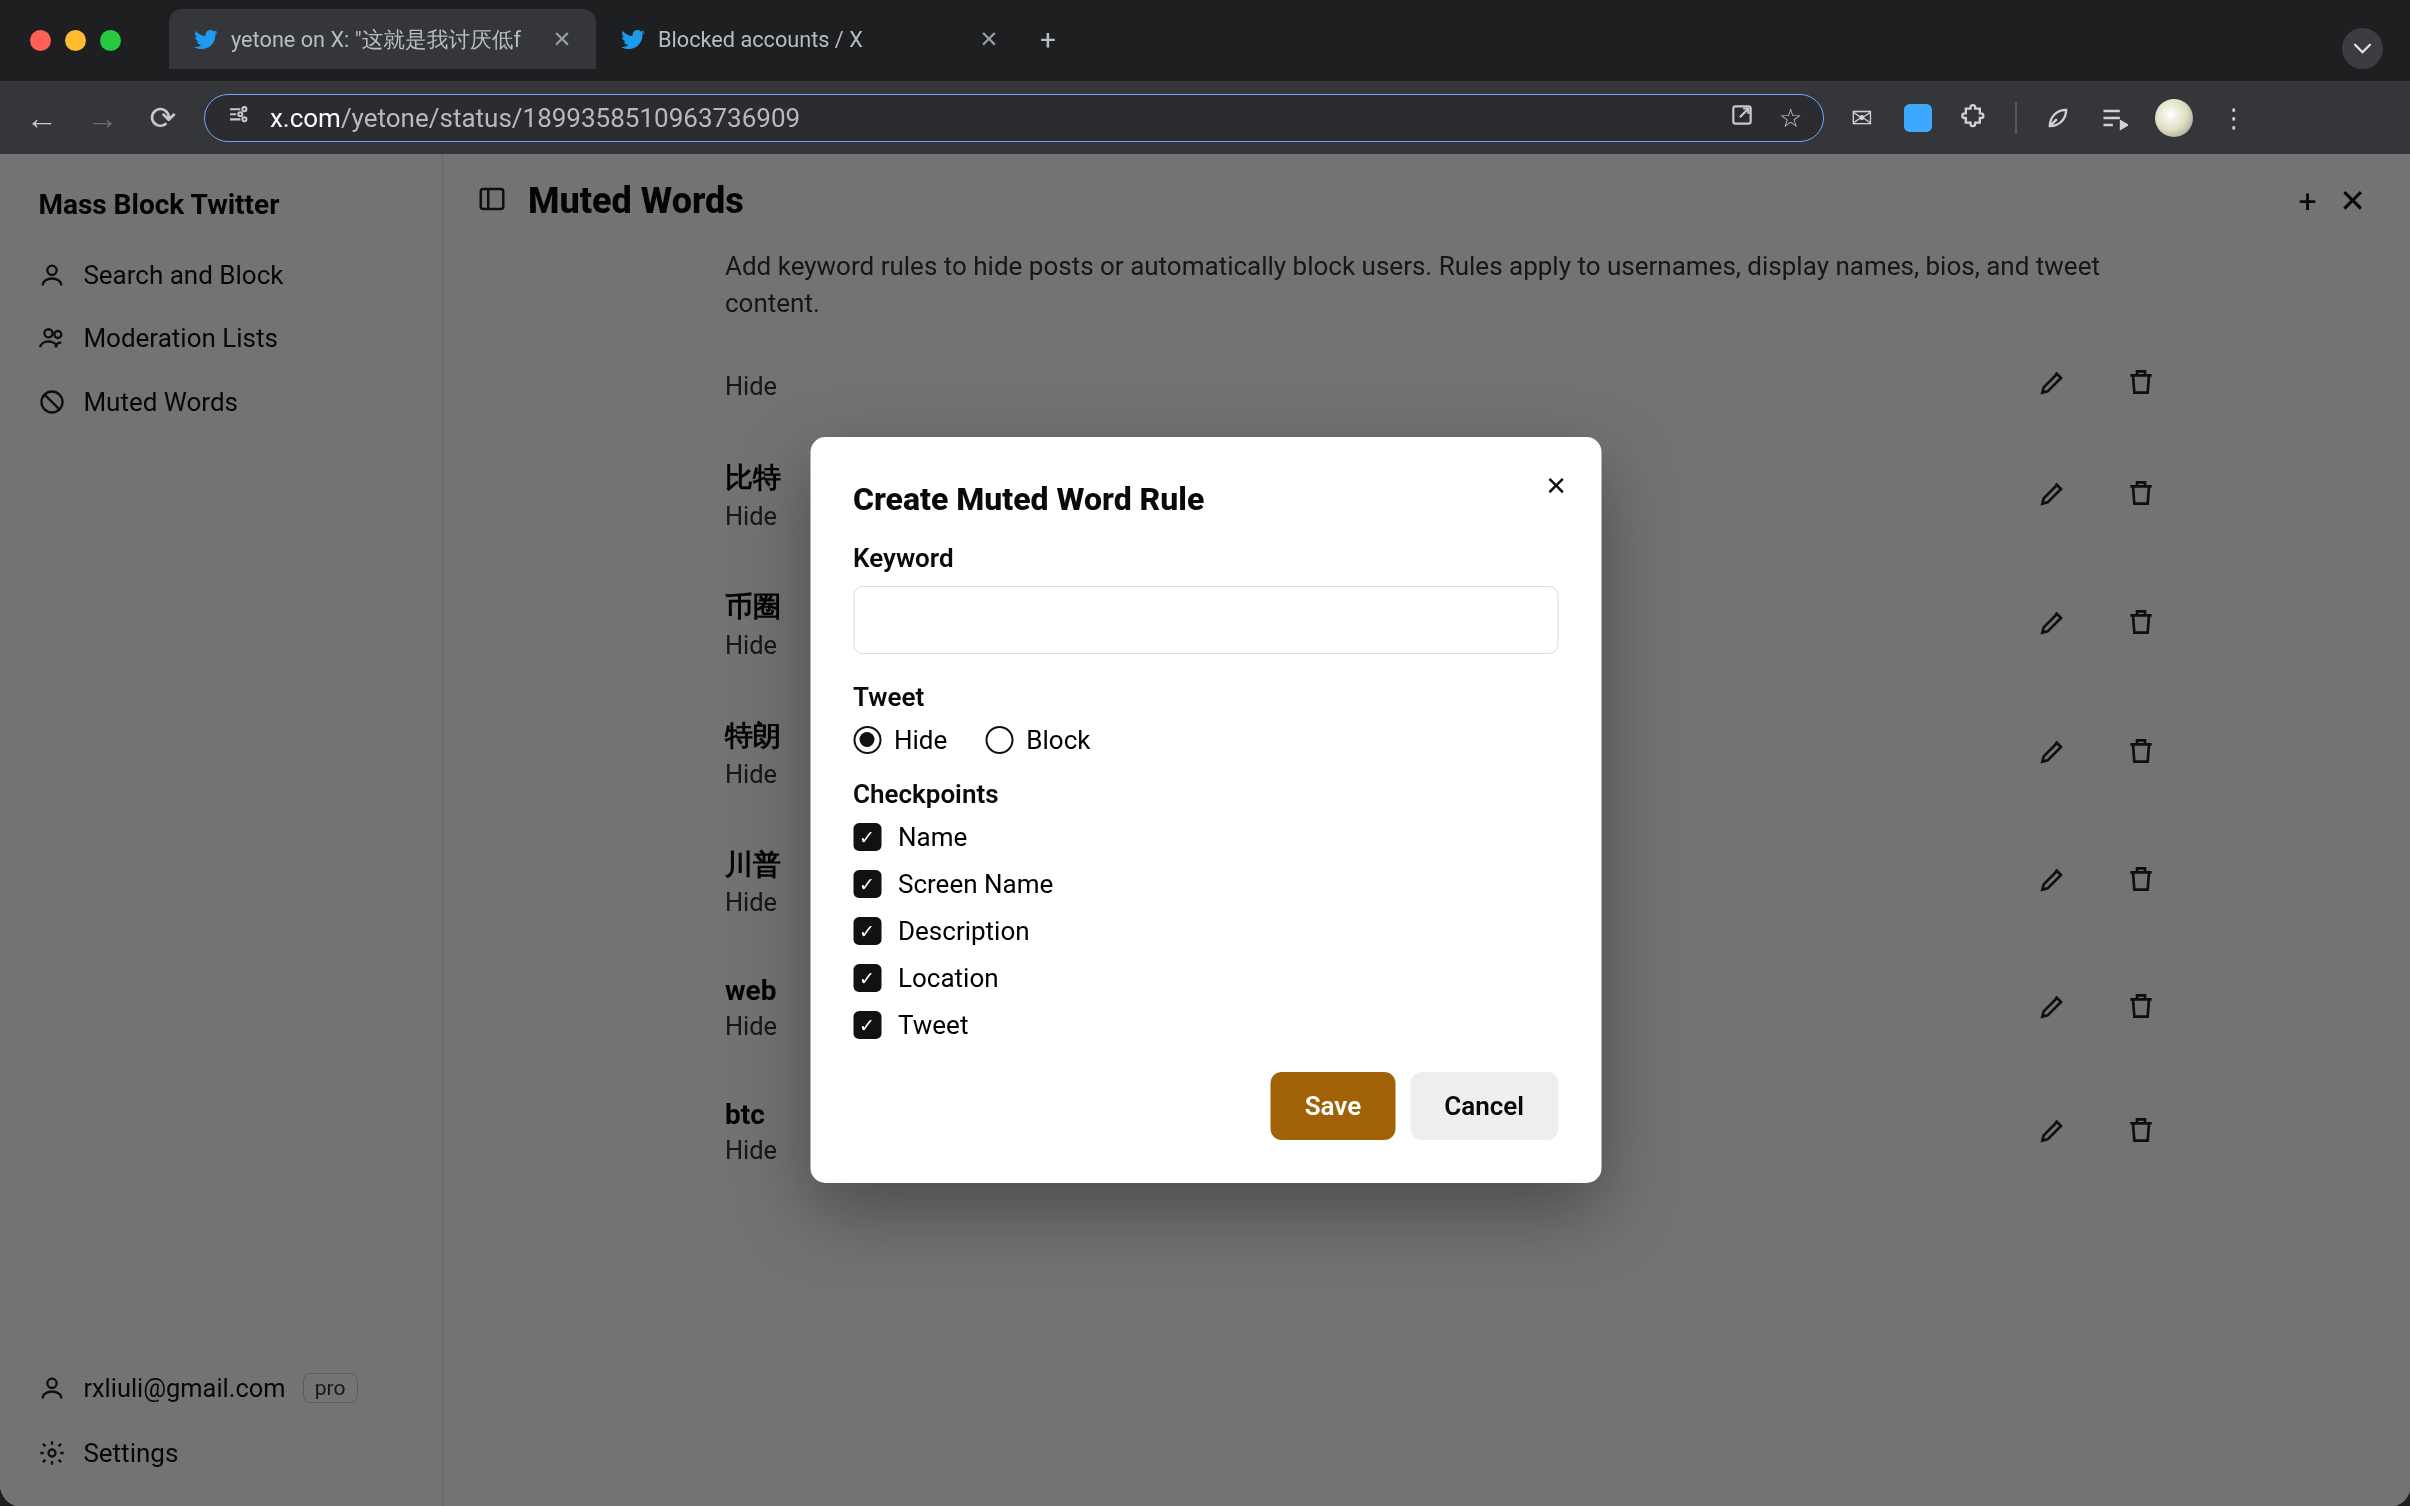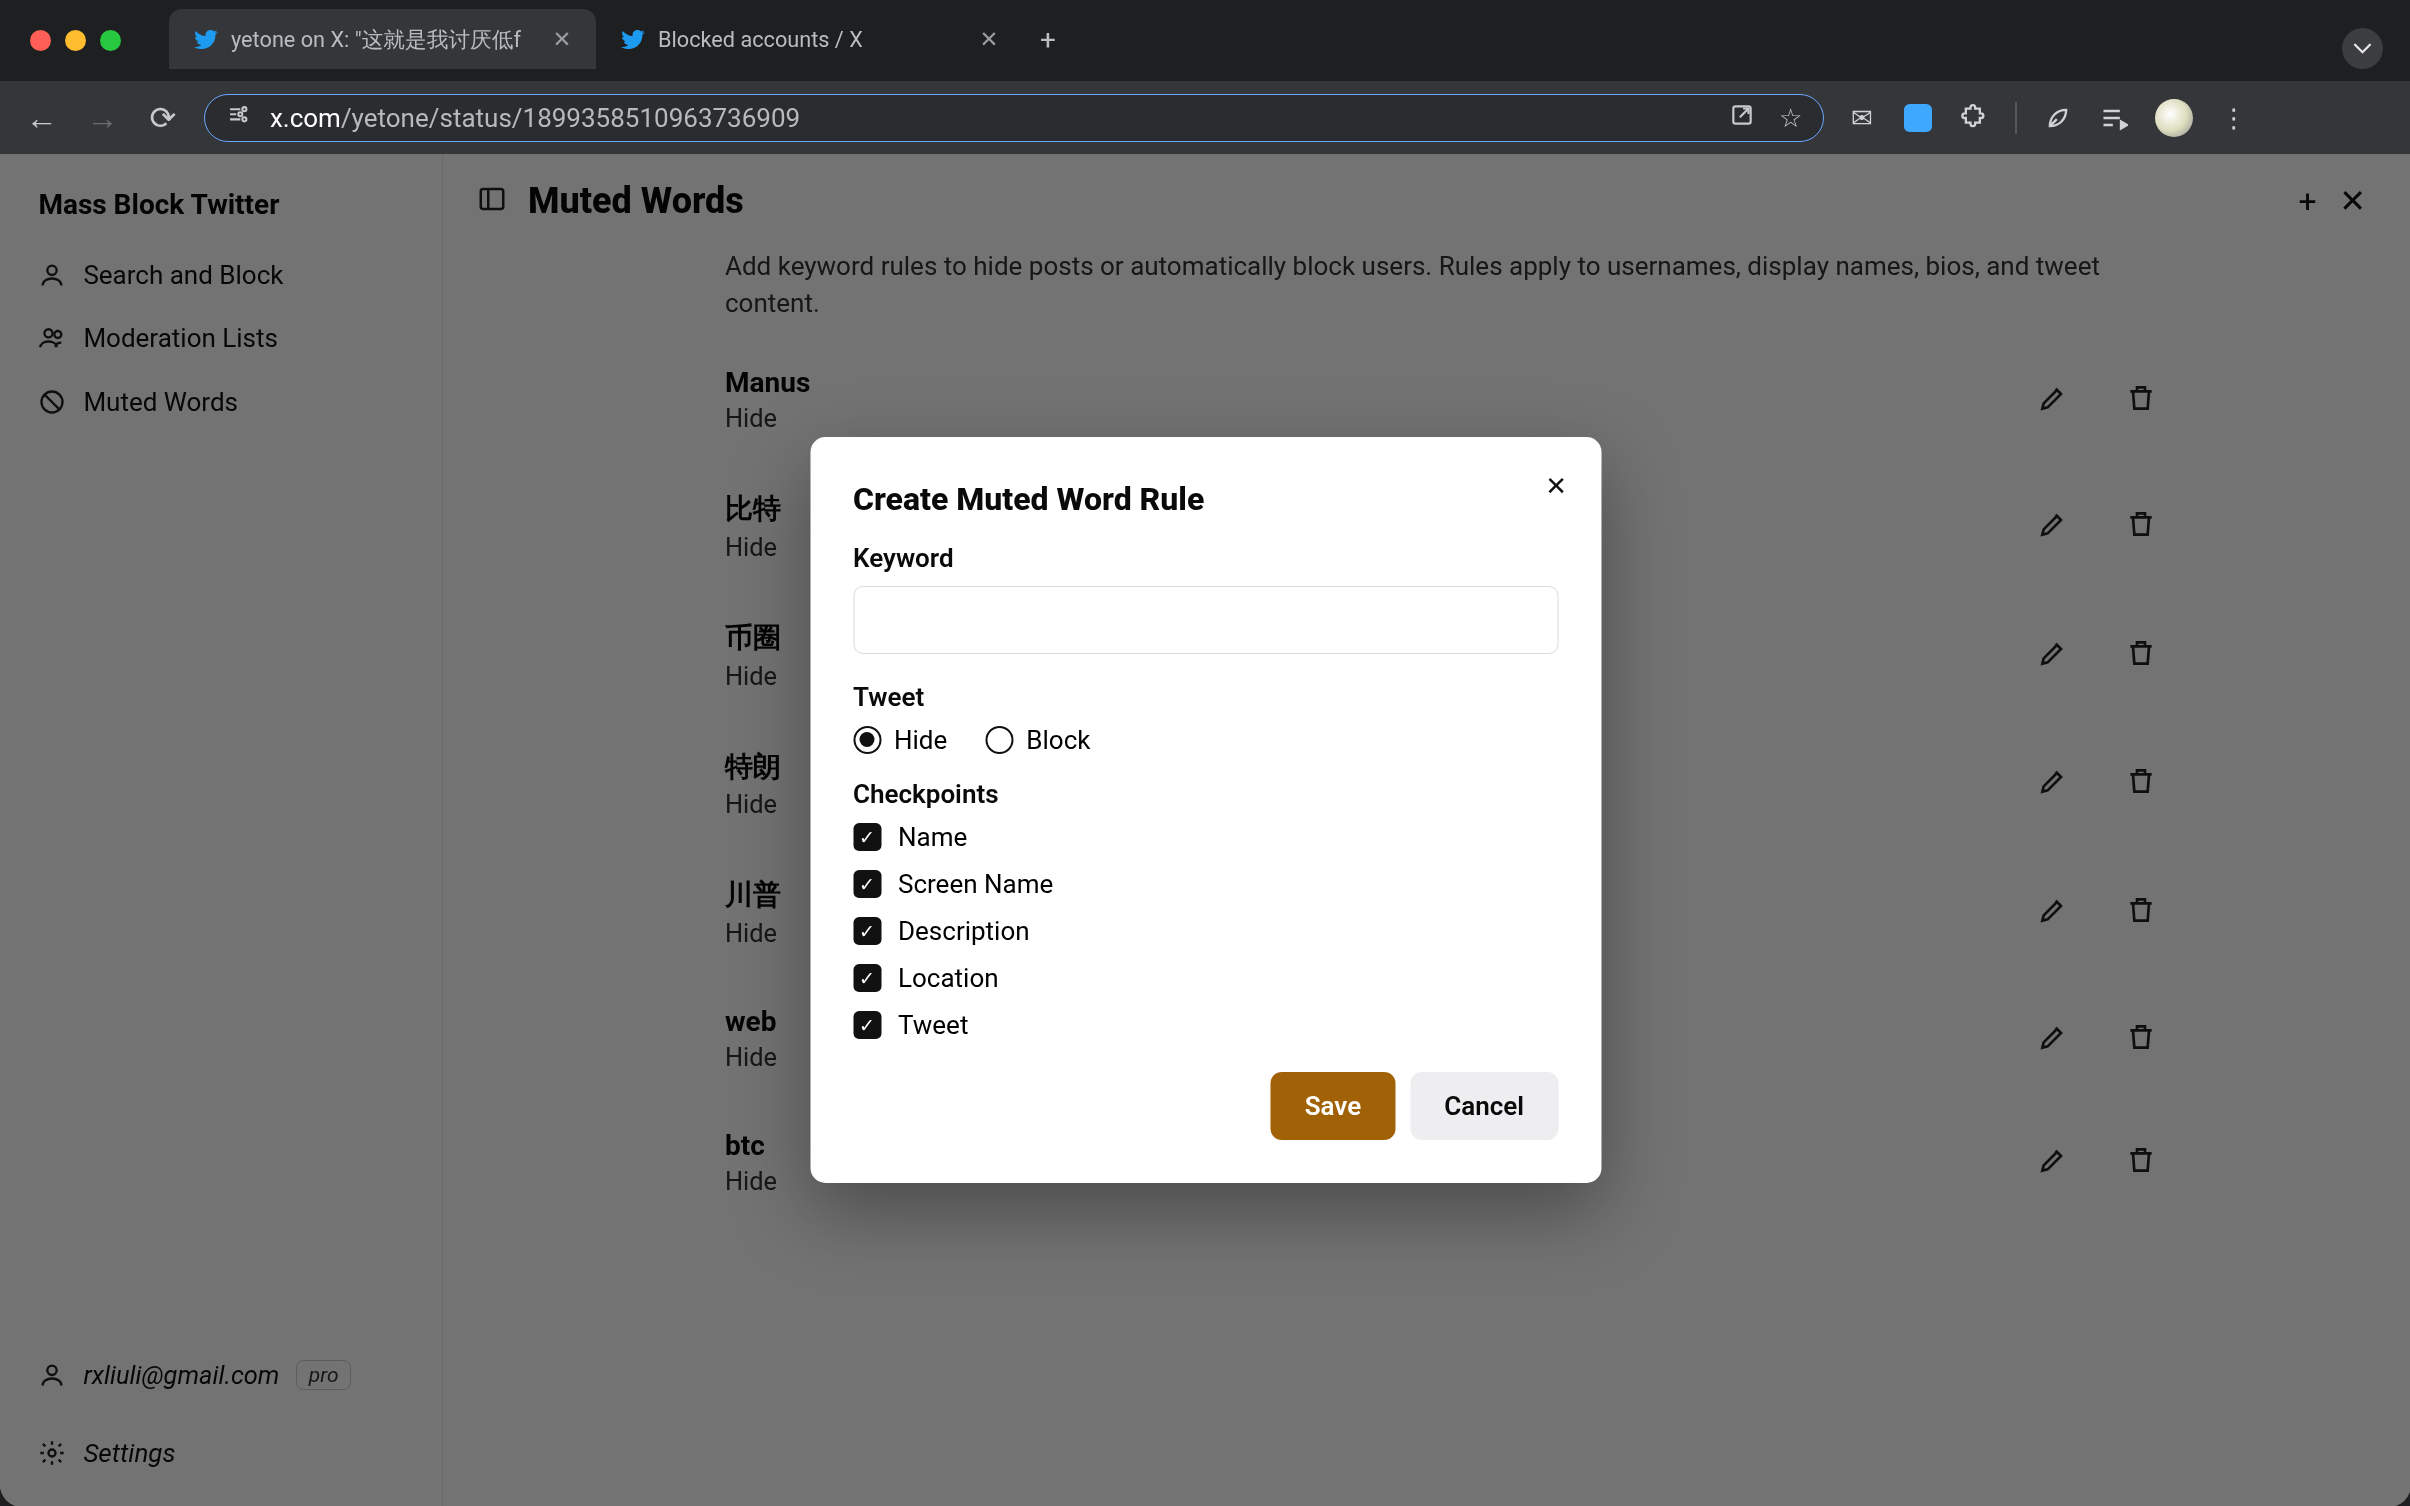--- a/index.html
+++ b/index.html
@@ -196,22 +196,21 @@
   padding: 13px 9.4px;
   border-radius: 9.4px;
   font-size: 26px;
   color: #111;
 }
 .nav-item svg { width: 28px; height: 28px; stroke:#222; fill:none; stroke-width:2;}
 .sidebar-bottom {
   margin-top: auto;
   display: flex;
   flex-direction: column;
-  gap: 24px;
-  font-style: italic;
+  gap: 11px;
 }
 .user-row {
   display: flex;
   align-items: center;
   gap: 17px;
   padding: 11.3px 9.4px;
   font-size: 25.4px;
   color: #111;
 }
 .pro-badge {
@@ -549,21 +548,20 @@
       <div class="main-header-actions">
         <span class="ico">+</span>
         <span class="ico">✕</span>
       </div>
     </div>
     <div class="main-sub">Add keyword rules to hide posts or automatically block users. Rules apply to usernames, display names, bios, and tweet content.</div>
 
     <div class="rules">
       <div class="rule-row">
         <div class="rule-text">
-            <div class="rule-keyword">Manus</div>
             <div class="rule-action">Hide</div>
           </div>
         <div class="rule-icons">
             <span><svg viewBox="0 0 24 24">
                 <path d="M4 20l4-1 10-10-3-3L5 16l-1 4zM14 5l3 3"></path>
               </svg></span>
             <span><svg viewBox="0 0 24 24">
                 <path d="M4 7h16M9 7V4h6v3M6 7l1 13h10l1-13"></path>
               </svg></span>
           </div>

